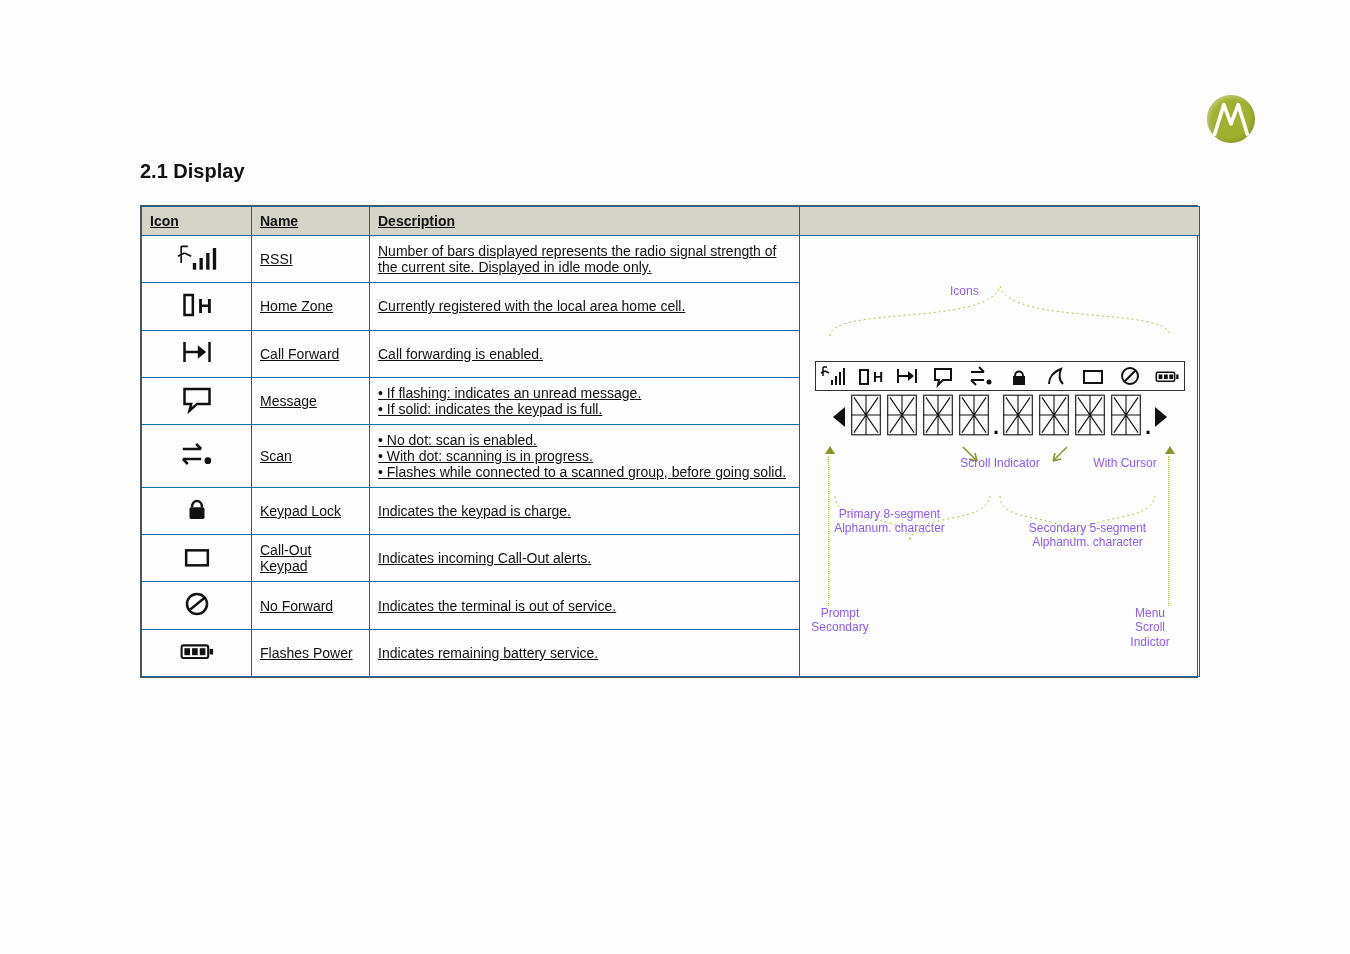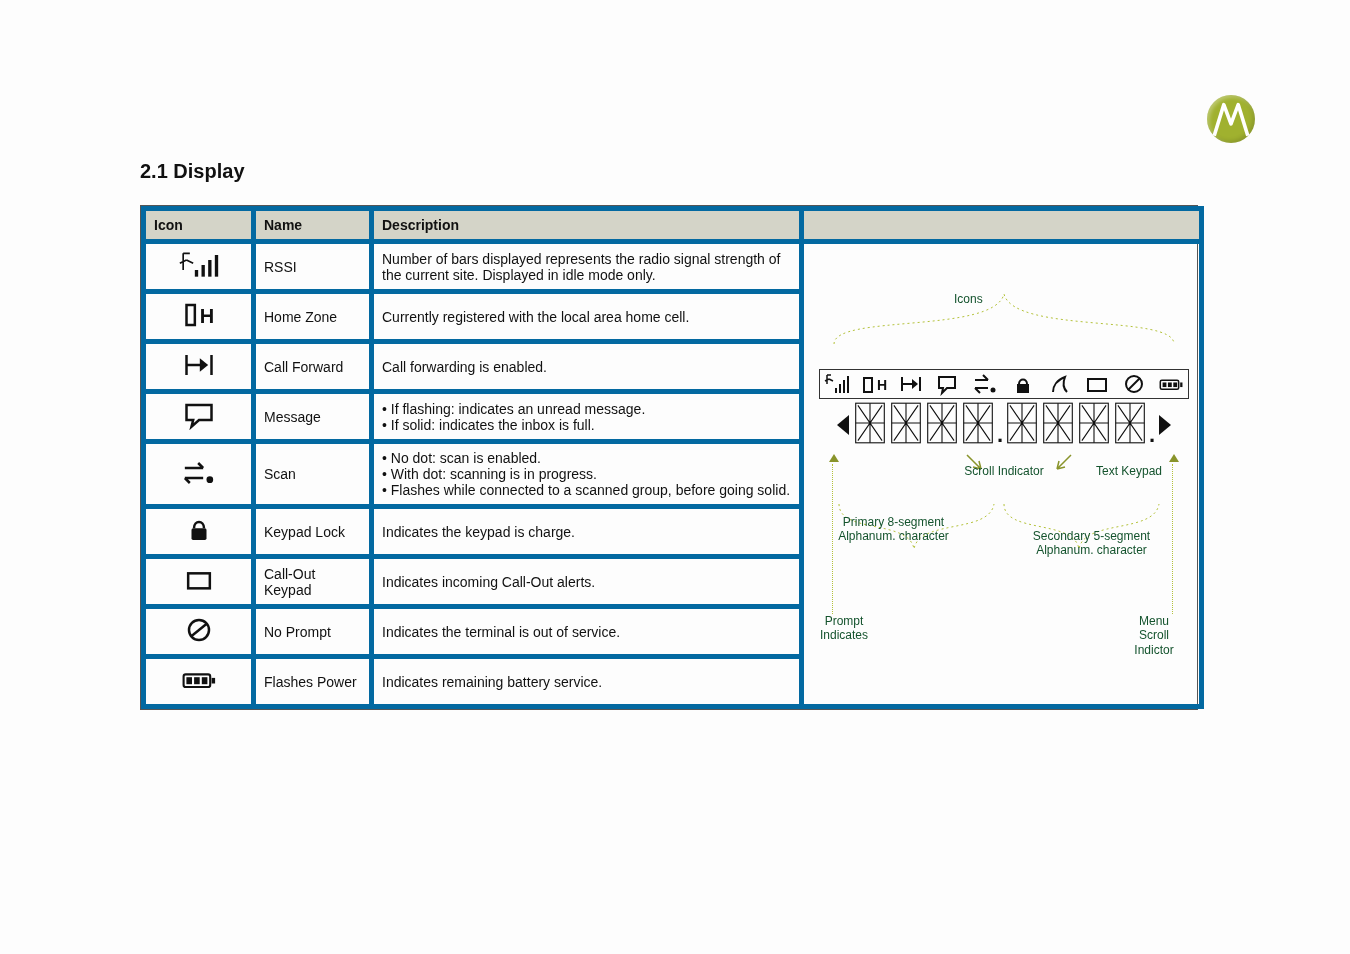--- a/index.html
+++ b/index.html
@@ -43,25 +43,26 @@
     left: 140px;
     width: 1058px;
     border: 1px solid #555;
   }
   table {
     border-collapse: collapse;
     width: 100%;
     table-layout: fixed;
   }
   th, td {
-    border: 5px solid #0369a1;
+    border: 1px solid #0369a1;
     padding: 6px 8px;
     font-size: 14px;
     vertical-align: middle;
     text-align: left;
+    text-decoration: underline;
   }
   thead th {
     background: #d4d4c8;
     font-weight: bold;
   }
   col.c-icon { width: 110px; }
   col.c-name { width: 118px; }
   col.c-desc { width: 430px; }
   col.c-diag { width: 400px; }
   td.icon-cell { text-align: center; }
@@ -77,21 +78,21 @@
   .lcd-box { position:absolute; top:125px; left:15px; width:370px; }
   .lcd-row1 { border:1px solid #333; padding:2px 4px; display:flex; justify-content:space-between; align-items:center; height:30px; }
   .lcd-row1 svg { width:26px; height:24px; }
   .lcd-row2 { display:flex; align-items:center; justify-content:center; gap:2px; margin-top:2px; }
   .seg { display:inline-block; }
   .seg svg { width:34px; height:44px; }
   .tri-left, .tri-right { width:0; height:0; }
   .tri-left { border-top:10px solid transparent; border-bottom:10px solid transparent; border-right:12px solid #111; margin-right:2px; }
   .tri-right { border-top:10px solid transparent; border-bottom:10px solid transparent; border-left:12px solid #111; margin-left:2px; }
   .annot { position:absolute; font-size:12px; text-align:center; line-height:1.2; }
-  .olive { color:#14532d; }
+  .olive { color:#8b5cf6; }
   .ann-label { font-size:12px; }
 
   .annot-icons { top:48px; left:150px; }
   .annot-scroll { top:220px; left:150px; width:100px; }
   .annot-cursor { top:220px; left:275px; width:100px; }
   .annot-primary { top:271px; left:2px; width:175px; }
   .annot-secondary { top:285px; left:200px; width:175px; }
   .annot-prompt { top:370px; left:10px; width:60px; }
   .annot-menuscroll { top:370px; left:320px; width:60px; }
 
@@ -241,42 +242,42 @@
             <div class="tri-up" style="top:210px;left:25px;"></div>
             <div class="tri-up" style="top:210px;left:365px;"></div>
             <svg style="position:absolute;top:208px;left:160px;width:20px;height:20px;" viewBox="0 0 20 20">
                   <path d="M3 3 L17 17 M17 17 L9 15 M17 17 L15 9" stroke="#89942b" stroke-width="1.5" fill="none"></path>
                 </svg>
             <svg style="position:absolute;top:208px;left:250px;width:20px;height:20px;" viewBox="0 0 20 20">
                   <path d="M17 3 L3 17 M3 17 L11 15 M3 17 L5 9" stroke="#89942b" stroke-width="1.5" fill="none"></path>
                 </svg>
 
             <div class="annot annot-scroll olive"><span class="ann-label">Scroll Indicator</span></div>
-            <div class="annot annot-cursor olive"><span class="ann-label">Text Keypad</span></div>
+            <div class="annot annot-cursor olive"><span class="ann-label">With Cursor</span></div>
 
             <svg style="position:absolute;top:255px;left:30px;width:330px;height:60px;" viewBox="0 0 330 60">
               <path d="M5 5 C5 35 75 20 80 50 C85 20 155 35 160 5" fill="none" stroke="#b4c23a" stroke-width="1" stroke-dasharray="2 3"></path>
               <path d="M170 5 C170 35 240 20 245 50 C250 20 320 35 325 5" fill="none" stroke="#b4c23a" stroke-width="1" stroke-dasharray="2 3"></path>
             </svg>
 
             <div class="annot annot-primary olive">
               <span class="ann-label">Primary 8-segment</span><br>
               <span class="ann-label">Alphanum. character</span>
             </div>
             <div class="annot annot-secondary olive">
               <span class="ann-label">Secondary 5-segment</span><br>
               <span class="ann-label">Alphanum. character</span>
             </div>
 
             <div class="vline" style="top:220px;left:28px;height:150px;"></div>
             <div class="vline" style="top:220px;left:368px;height:150px;"></div>
 
             <div class="annot annot-prompt olive">
               <span class="ann-label">Prompt</span><br>
-              <span class="ann-label">Indicates</span>
+              <span class="ann-label">Secondary</span>
             </div>
             <div class="annot annot-menuscroll olive">
               <span class="ann-label">Menu Scroll</span><br>
               <span class="ann-label">Indictor</span>
             </div>
           </div>
         </td>
       </tr>
 
       <tr>
@@ -304,21 +305,21 @@
       </tr>
 
       <tr>
         <td class="icon-cell">
           <svg viewBox="0 0 50 36">
                 <path d="M10 6 L40 6 L40 24 L25 24 L16 32 L18 24 L10 24 Z" fill="none" stroke="#111" stroke-width="3"></path>
               </svg>
         </td>
         <td>Message</td>
         <td style="white-space:pre-line">• If flashing: indicates an unread message.
-• If solid: indicates the inbox is full.</td>
+• If solid: indicates the keypad is full.</td>
       </tr>
 
       <tr>
         <td class="icon-cell">
           <svg viewBox="0 0 50 36">
                 <path d="M8 12 L30 12 M30 12 L24 6 M8 24 L30 24 M8 24 L14 30" stroke="#111" stroke-width="3" fill="none"></path>
                 <circle cx="38" cy="26" r="4" fill="#111"></circle>
               </svg>
         </td>
         <td>Scan</td>
@@ -348,21 +349,21 @@
         <td>Indicates incoming Call-Out alerts.</td>
       </tr>
 
       <tr>
         <td class="icon-cell">
           <svg viewBox="0 0 50 36">
                 <circle cx="25" cy="18" r="12" fill="none" stroke="#111" stroke-width="3"></circle>
                 <line x1="15" y1="26" x2="35" y2="10" stroke="#111" stroke-width="3"></line>
               </svg>
         </td>
-        <td>No Prompt</td>
+        <td>No Forward</td>
         <td>Indicates the terminal is out of service.</td>
       </tr>
 
       <tr>
         <td class="icon-cell">
           <svg viewBox="0 0 60 36">
                 <rect x="8" y="10" width="38" height="18" rx="3" fill="none" stroke="#111" stroke-width="3"></rect>
                 <rect x="48" y="15" width="5" height="8" fill="#111"></rect>
                 <rect x="12" y="14" width="8" height="10" fill="#111"></rect>
                 <rect x="23" y="14" width="8" height="10" fill="#111"></rect>

